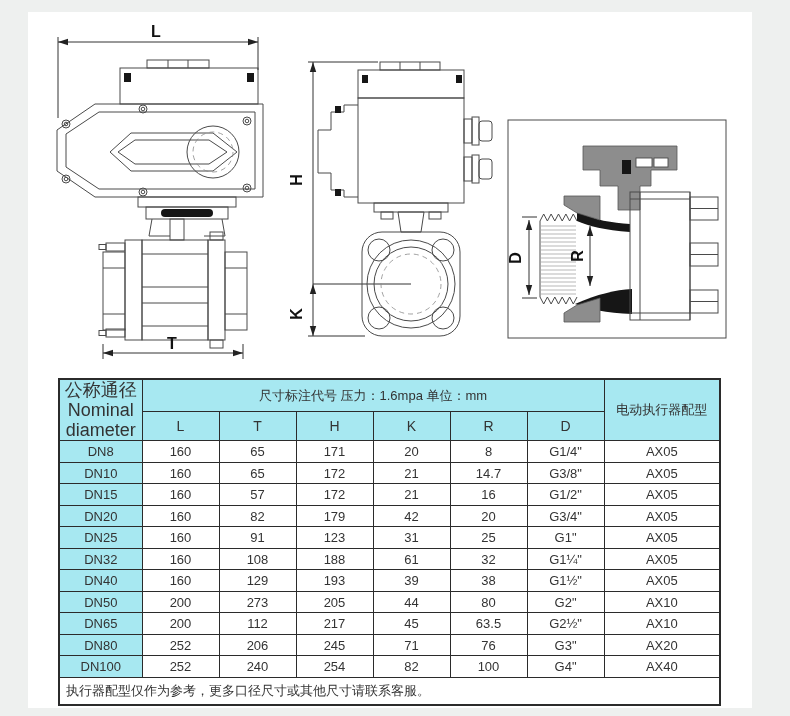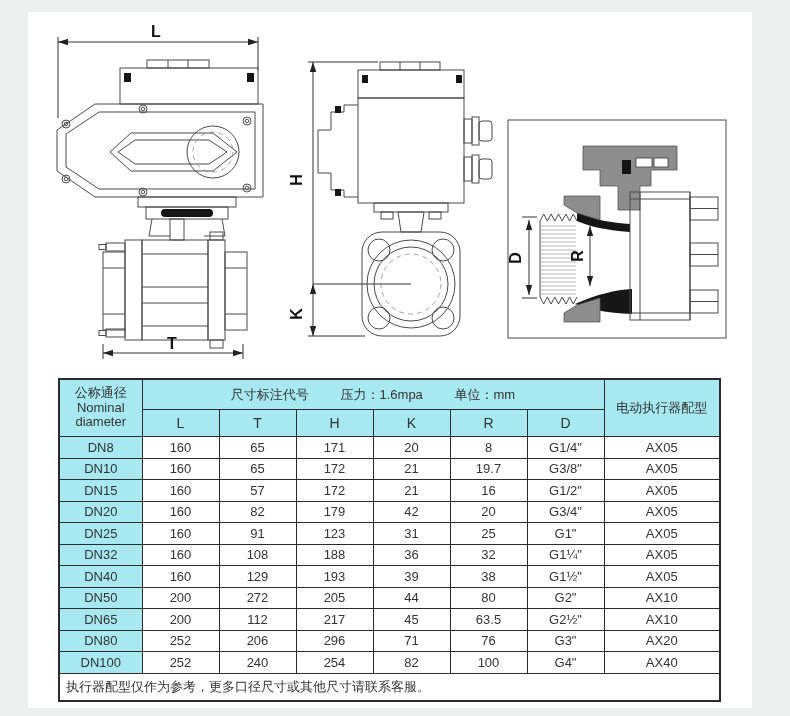--- a/index.html
+++ b/index.html
@@ -25,23 +25,23 @@
     border-collapse:collapse;table-layout:fixed;
     text-align:center;color:#333;
     border:2px solid #2b2b2b;
     font-size:13px;
   }
   .spec-table th,.spec-table td{border:1px solid #2b2b2b;padding:0;font-weight:normal;}
   .spec-table .cyan{background:var(--cyan,#a7e8f1);}
   .spec-table thead tr.hrow1 th{height:29px;}
   .spec-table thead tr.hrow2 th{height:26px;font-size:14px;}
   .spec-table tbody td{height:20.5px;}
-  .nominal-cell div{line-height:1.12;font-size:13px;}
+  .nominal-cell div{line-height:1.12;font-size:18px;}
   .dims-caption span{display:inline-block;}
-  .dims-caption .gap{margin-left:28px;}
+  .dims-caption .gap{}
   .footnote-cell{height:22px;text-align:left;padding:2px 6px !important;font-size:13px;}
 </style>
 </head>
 <body>
 
 <div class="panel"></div>
 
 <div class="drawing-area">
 <svg width="790" height="368" viewBox="0 0 790 368">
 
@@ -255,21 +255,21 @@
         <td>8</td>
         <td>G1/4"</td>
         <td>AX05</td>
       </tr>
       <tr>
         <td class="cyan">DN10</td>
         <td>160</td>
         <td>65</td>
         <td>172</td>
         <td>21</td>
-        <td>19.7</td>
+        <td>14.7</td>
         <td>G3/8"</td>
         <td>AX05</td>
       </tr>
       <tr>
         <td class="cyan">DN15</td>
         <td>160</td>
         <td>57</td>
         <td>172</td>
         <td>21</td>
         <td>16</td>
@@ -294,60 +294,60 @@
         <td>31</td>
         <td>25</td>
         <td>G1"</td>
         <td>AX05</td>
       </tr>
       <tr>
         <td class="cyan">DN32</td>
         <td>160</td>
         <td>108</td>
         <td>188</td>
-        <td>36</td>
+        <td>61</td>
         <td>32</td>
         <td>G1¼"</td>
         <td>AX05</td>
       </tr>
       <tr>
         <td class="cyan">DN40</td>
         <td>160</td>
         <td>129</td>
         <td>193</td>
         <td>39</td>
         <td>38</td>
         <td>G1½"</td>
         <td>AX05</td>
       </tr>
       <tr>
         <td class="cyan">DN50</td>
         <td>200</td>
-        <td>272</td>
+        <td>273</td>
         <td>205</td>
         <td>44</td>
         <td>80</td>
         <td>G2"</td>
         <td>AX10</td>
       </tr>
       <tr>
         <td class="cyan">DN65</td>
         <td>200</td>
         <td>112</td>
         <td>217</td>
         <td>45</td>
         <td>63.5</td>
         <td>G2½"</td>
         <td>AX10</td>
       </tr>
       <tr>
         <td class="cyan">DN80</td>
         <td>252</td>
         <td>206</td>
-        <td>296</td>
+        <td>245</td>
         <td>71</td>
         <td>76</td>
         <td>G3"</td>
         <td>AX20</td>
       </tr>
       <tr>
         <td class="cyan">DN100</td>
         <td>252</td>
         <td>240</td>
         <td>254</td>

